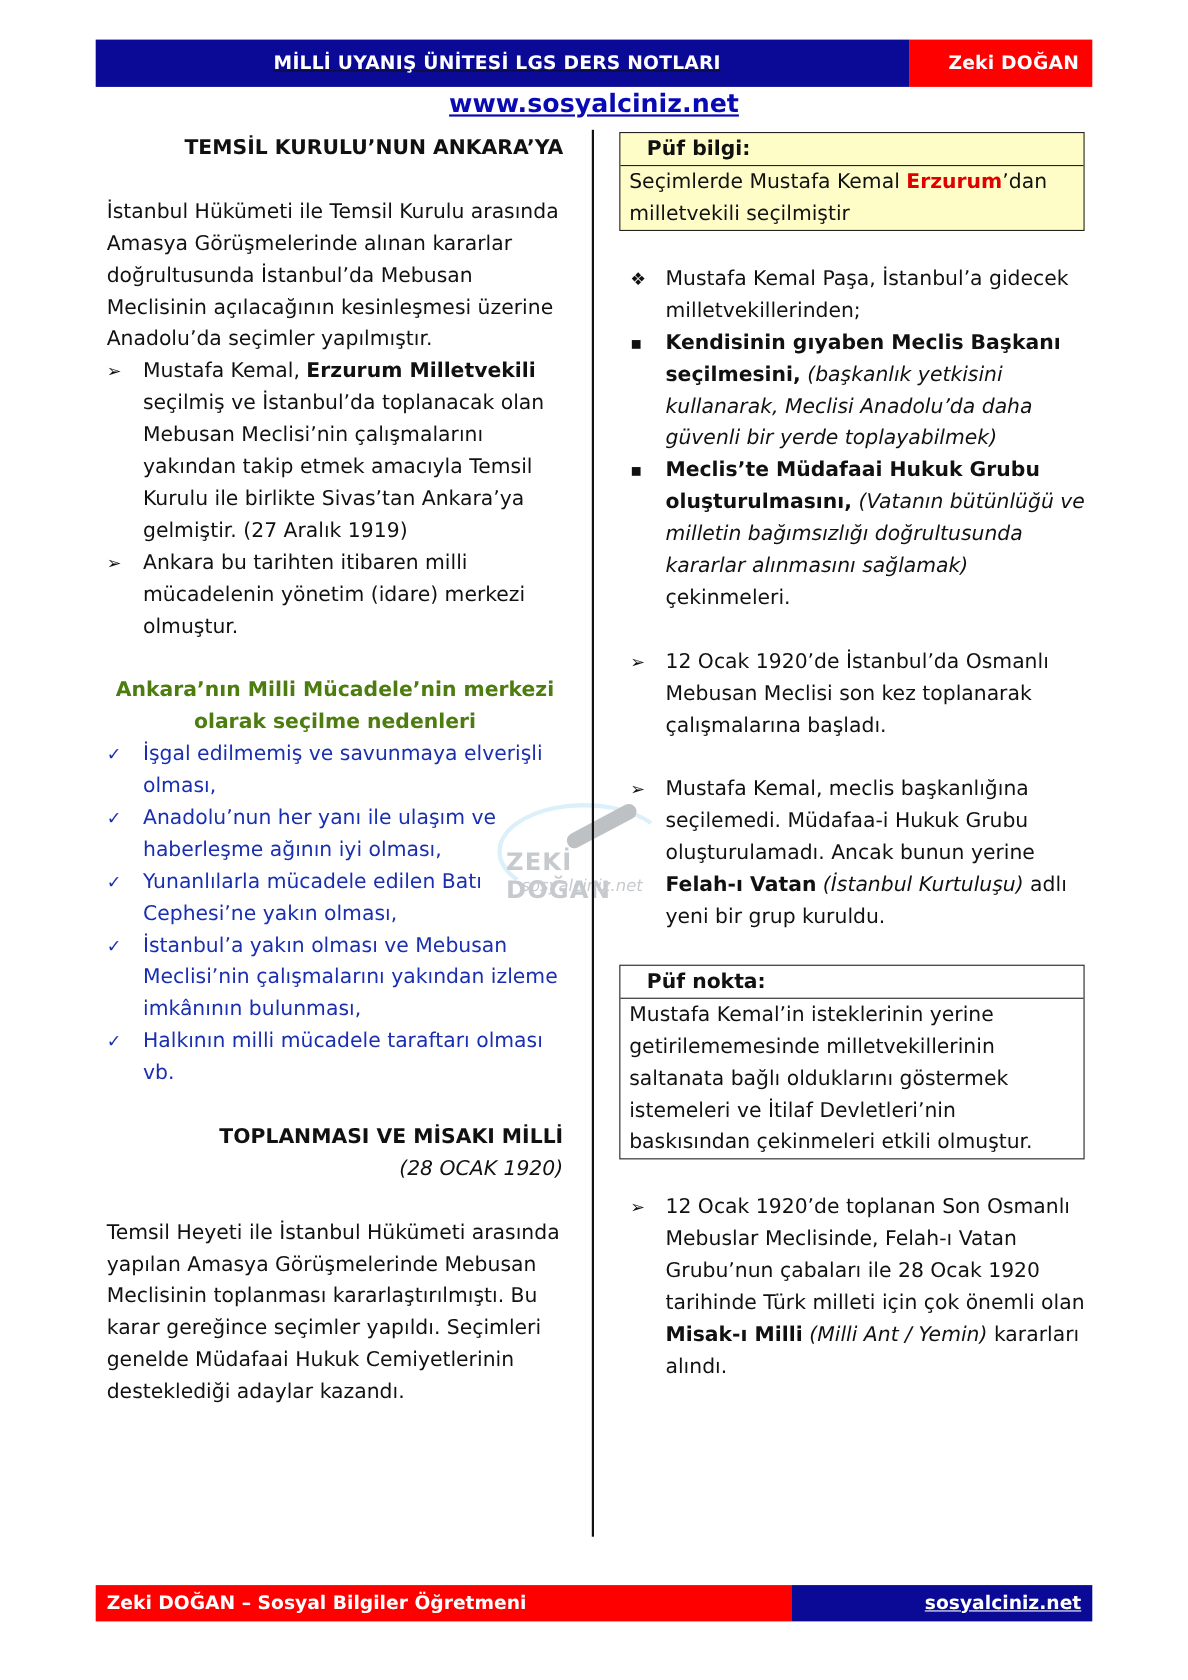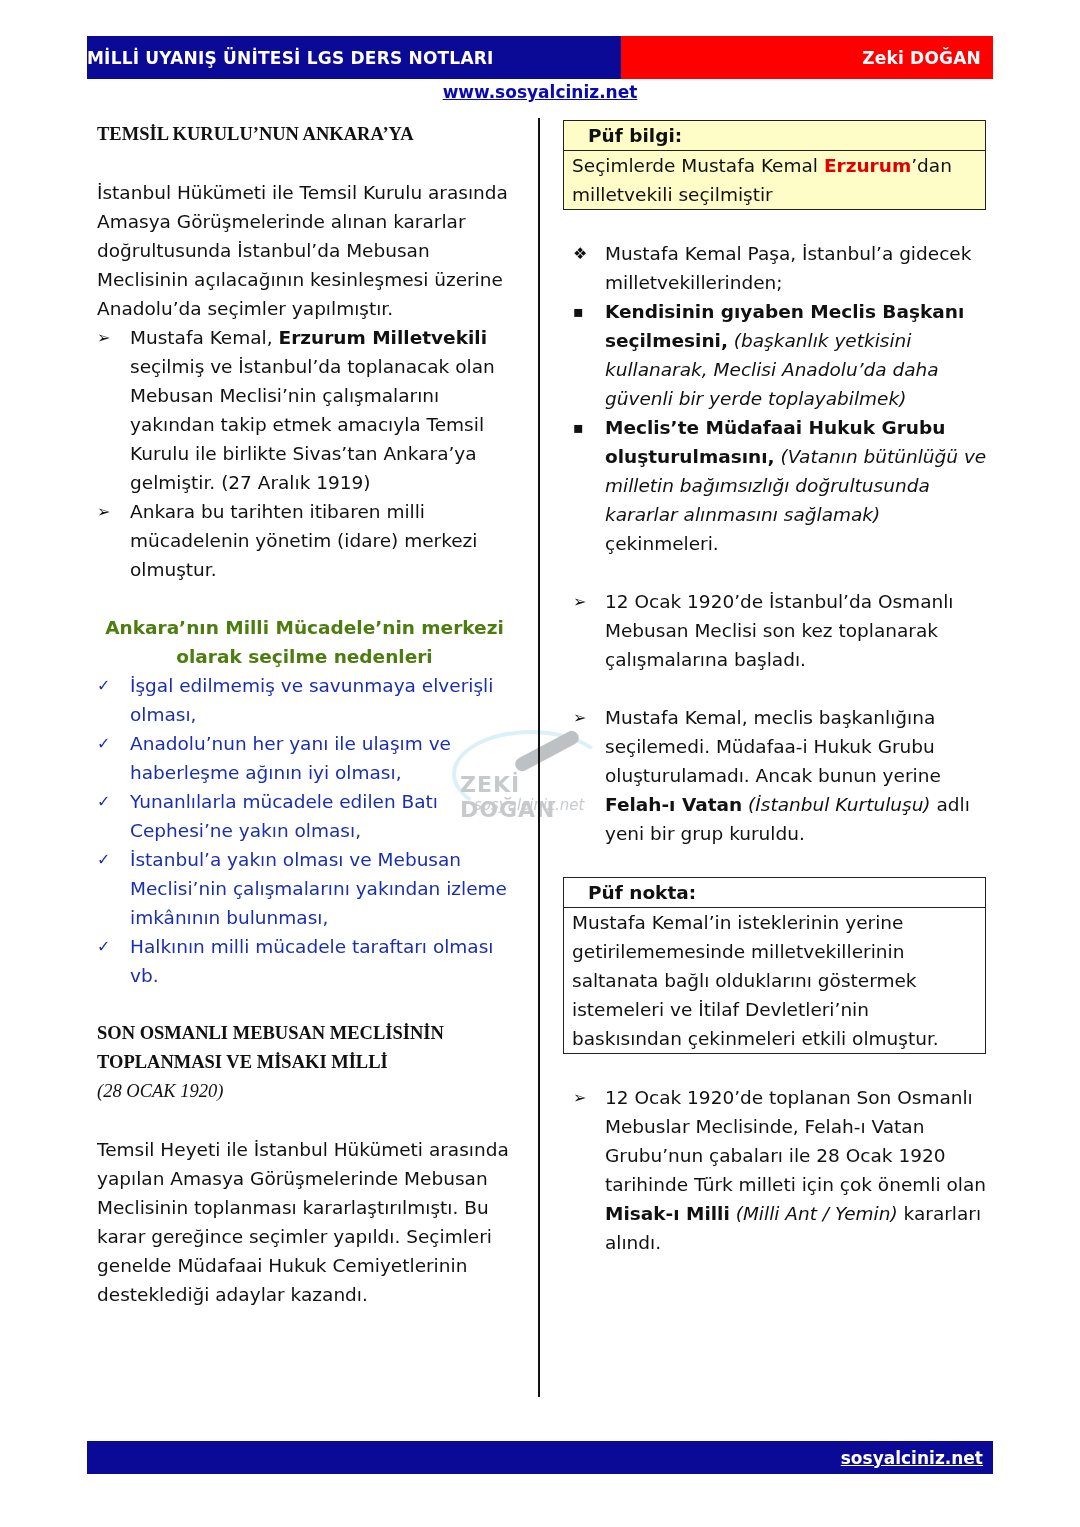--- a/index.html
+++ b/index.html
@@ -2,42 +2,42 @@
 <html><head>
 <meta charset="utf-8">
 <style>
   html, body { margin:0; padding:0; background:#ffffff; }
   body { width:1080px; height:1527px; position:relative; overflow:hidden;
          font-family:"DejaVu Sans", "Liberation Sans", sans-serif; color:#111; }
   .abs { position:absolute; }
 
   
   .header { left:87px; top:36px; width:906px; height:43px; display:flex; }
-  .header .blue { background:#0a0a96; width:534px; height:100%; display:flex; align-items:center; justify-content:flex-start; padding-right:10px; box-sizing:border-box; }
+  .header .blue { background:#0a0a96; width:740px; height:100%; display:flex; align-items:center; justify-content:center; padding-right:10px; box-sizing:border-box;text-decoration:underline; }
   .header .red { background:#ff0000; flex:1; height:100%; display:flex; align-items:center; justify-content:flex-end; padding-right:12px; box-sizing:border-box; }
   .header span { color:#fff; font-weight:bold; font-size:17px; letter-spacing:0.2px; }
 
   .site-link { left:0; width:1080px; top:82px; text-align:center; }
-  .site-link a { color:#0a0ab4; font-weight:bold; font-size:17px; text-decoration:underline; }
+  .site-link a { color:#0a0ab4; font-weight:bold; font-size:23px; text-decoration:underline; }
 
   
   .footer { left:87px; top:1441px; width:906px; height:33px; display:flex; }
   .footer .red { background:#ff0000; width:633px; height:100%; display:flex; align-items:center; padding-left:10px; box-sizing:border-box; }
   .footer .blue { background:#0a0a96; flex:1; height:100%; display:flex; align-items:center; justify-content:flex-end; padding-right:10px; box-sizing:border-box; }
   .footer span { color:#fff; font-weight:bold; font-size:17px; }
   .footer a { color:#fff; font-weight:bold; font-size:17px; text-decoration:underline; }
 
   .divider { left:538px; top:118px; width:2px; height:1279px; background:#111; }
 
   
   .col { font-size:18.5px; line-height:29px; }
   .col-left { left:97px; top:120px; width:415px; }
   .col-right { left:563px; top:120px; width:425px; }
 
-  .h-center { text-align:left; font-weight:bold;font-family:Liberation Serif, serif; }
+  .h-center { text-align:right; font-weight:bold; }
   .it { font-style:italic; font-weight:normal; }
   .b { font-weight:bold; }
   .red-b { font-weight:bold; color:#e00000;margin-top:24px; }
   .blue-txt { color:#1a2fb0; }
   .blue-h { color:#4d7c0f; font-weight:bold; text-align:center; }
   .gap { height:29px; }
 
   .item { display:flex; }
   .item .mk { width:33px; flex:0 0 33px; font-size:16px; }
   .item .tx { flex:1; }
@@ -115,21 +115,20 @@
         <div class="tx">İstanbul’a yakın olması ve Mebusan Meclisi’nin çalışmalarını yakından izleme imkânının bulunması,</div>
       </div>
     <div class="item">
         <div class="mk">✓</div>
         <div class="tx">Halkının milli mücadele taraftarı olması vb.</div>
       </div>
   </div>
 
   <div class="gap"></div>
   <div class="h-center">
-    <div style="white-space:nowrap;">SON OSMANLI MEBUSAN MECLİSİNİN</div>
     <div>TOPLANMASI VE MİSAKI MİLLİ</div>
     <div class="it">(28 OCAK 1920)</div>
   </div>
   <div class="gap"></div>
   <div>Temsil Heyeti ile İstanbul Hükümeti arasında yapılan Amasya Görüşmelerinde Mebusan Meclisinin toplanması kararlaştırılmıştı. Bu karar gereğince seçimler yapıldı. Seçimleri genelde Müdafaai Hukuk Cemiyetlerinin desteklediği adaylar kazandı.</div>
 </div>
 
 <div class="abs col col-right">
   <div class="box yellow" style="width:423px;">
     <div class="bh">Püf bilgi:</div>
@@ -169,16 +168,19 @@
   </div>
 
   <div class="gap"></div>
   <div class="item">
     <div class="mk" style="padding-left:10px;width:32px;flex-basis:32px;">➢</div>
     <div class="tx"><span>12 Ocak 1920’de toplanan Son Osmanlı Mebuslar Meclisinde, Felah-ı Vatan Grubu’nun çabaları ile 28 Ocak 1920 tarihinde Türk milleti için çok önemli olan </span><span class="b">Misak-ı Milli</span><span class="it"> (Milli Ant / Yemin)</span><span> kararları alındı.</span></div>
   </div>
 </div>
 
 <div class="abs footer">
+  <div class="red">
+    <span>Zeki DOĞAN – Sosyal Bilgiler Öğretmeni</span>
+  </div>
   <div class="blue">
     <a>sosyalciniz.net</a>
   </div>
 </div>
 
 </body></html>

